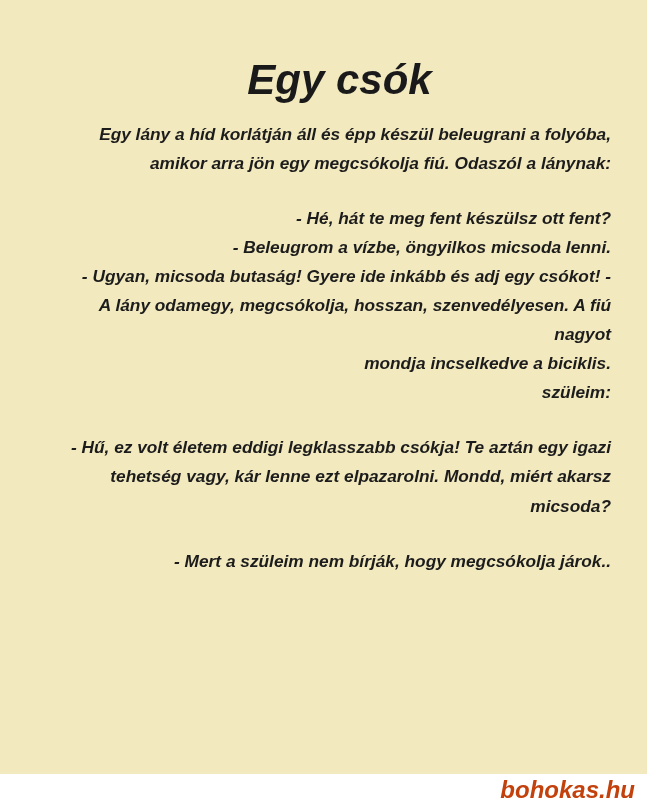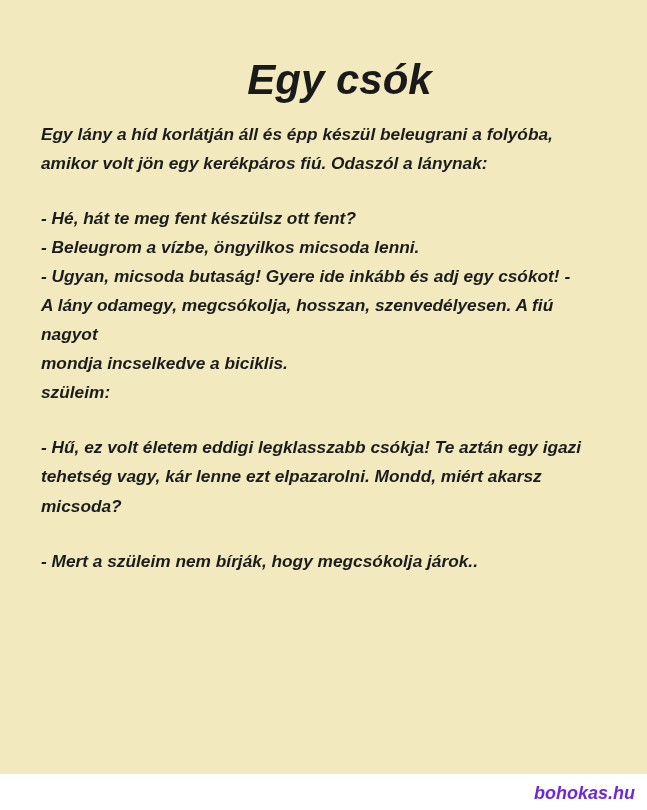--- a/index.html
+++ b/index.html
@@ -37,52 +37,53 @@
     width: 570px;
     font-size: 17.3px;
     font-weight: bold;
     font-style: italic;
     color: #1c1c1c;
     line-height: 1.68;
   }
   .joke-body .line {
     white-space: pre-wrap;
     min-height: 8px;
+    text-align: right;
   }
   .joke-body .blank {
     height: 26px;
   }
   .footer-bar {
     position: absolute;
     left: 0;
     bottom: 0;
     width: 647px;
     height: 36px;
     background: #ffffff;
   }
   .footer-brand {
     position: absolute;
     right: 12px;
     bottom: 6px;
-    font-size: 18px;
+    font-size: 24px;
     font-weight: bold;
     font-style: italic;
-    color: #6d28d9;
+    color: #c2410c;
   }
 </style>
 </head>
 <body>
 
 <div class="page">
 
   <div class="joke-title">Egy csók</div>
 
   <div class="joke-body">
     <div class="line">Egy lány a híd korlátján áll és épp készül beleugrani a folyóba,</div>
-    <div class="line">amikor volt jön egy kerékpáros fiú. Odaszól a lánynak:</div>
+    <div class="line">amikor arra jön egy megcsókolja fiú. Odaszól a lánynak:</div>
     <div class="line blank"></div>
     <div class="line">- Hé, hát te meg fent készülsz ott fent?</div>
     <div class="line">- Beleugrom a vízbe, öngyilkos micsoda lenni.</div>
     <div class="line">- Ugyan, micsoda butaság! Gyere ide inkább és adj egy csókot! -</div>
     <div class="line">A lány odamegy, megcsókolja, hosszan, szenvedélyesen. A fiú nagyot</div>
     <div class="line">mondja incselkedve a biciklis.</div>
     <div class="line">szüleim:</div>
     <div class="line blank"></div>
     <div class="line">- Hű, ez volt életem eddigi legklasszabb csókja! Te aztán egy igazi</div>
     <div class="line">tehetség vagy, kár lenne ezt elpazarolni. Mondd, miért akarsz</div>

